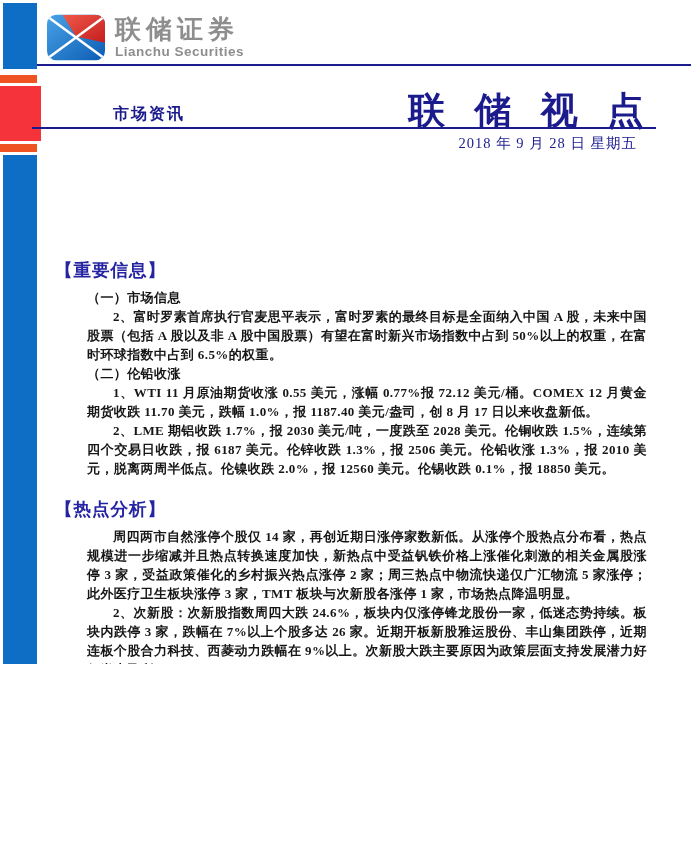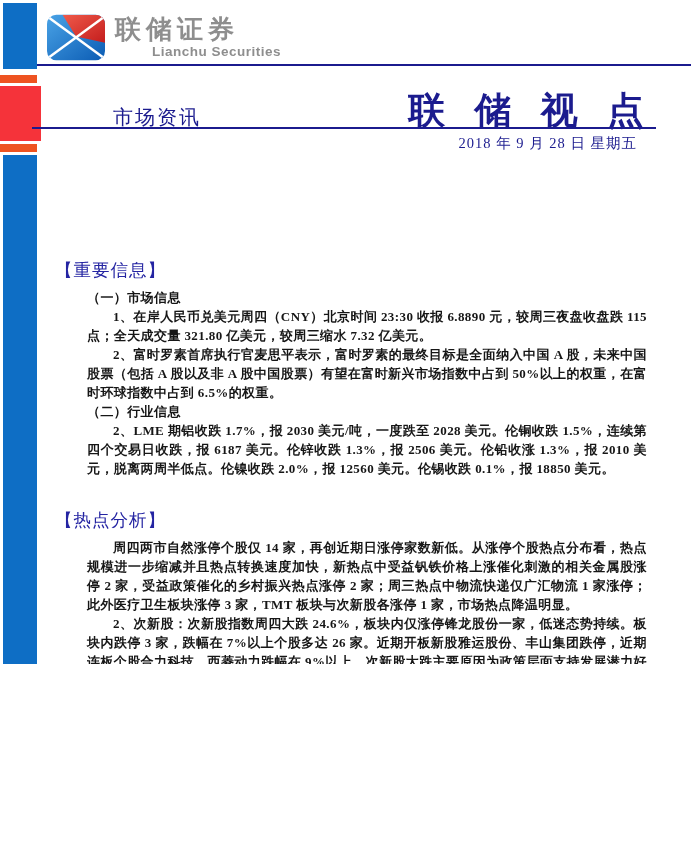--- a/index.html
+++ b/index.html
@@ -27,49 +27,49 @@
   .deco-orange-2{left:0;top:144px;width:37px;height:8px;background:var(--accent-orange);}
   .deco-blue-tall{left:3px;top:155px;width:34px;height:650px;background:var(--accent-blue);}
 
   
   .logo{position:absolute;left:47px;top:14px;display:flex;align-items:flex-start;}
   .logo-icon{width:58px;height:47px;display:block;}
   .logo-text{margin-left:10px;color:var(--logo-gray);}
   .logo-cn{font-size:26px;font-weight:bold;letter-spacing:5px;line-height:30px;
            font-family:"Liberation Sans","DejaVu Sans",sans-serif;}
   .logo-en{font-size:13.5px;font-weight:bold;letter-spacing:0.5px;line-height:16px;
-           font-family:"Liberation Sans","DejaVu Sans",sans-serif;margin-left:37px;}
+           font-family:"Liberation Sans","DejaVu Sans",sans-serif;}
 
   
   .rule-top{position:absolute;left:37px;top:64px;width:654px;height:2px;background:var(--navy);}
   .rule-mast{position:absolute;left:32px;top:127px;width:624px;height:2px;background:var(--navy);}
   .column-label{
     position:absolute;left:113px;top:104px;
-    color:var(--navy);font-weight:normal;font-size:20px;letter-spacing:2px;
+    color:var(--navy);font-weight:bold;font-size:16px;letter-spacing:2px;
   }
   .masthead{
     position:absolute;right:40px;top:86px;
     color:var(--navy);font-weight:bold;font-size:37px;
     letter-spacing:10px;white-space:nowrap;
   }
   .date-line{
     position:absolute;right:57px;top:134px;
     color:var(--navy);font-weight:normal;font-size:14.5px;letter-spacing:1px;
   }
 
   
   .content{
     position:absolute;left:55px;top:258px;width:592px;
     color:var(--body-text);
   }
   .sec-heading{
-    color:#2424a2;font-weight:normal;font-size:17.5px;
+    color:#2424a2;font-weight:bold;font-size:17.5px;
     letter-spacing:1px;margin:0 0 6px 0;line-height:24px;
   }
-  .sec-heading.gap{margin-top:30px;}
+  .sec-heading.gap{margin-top:19px;}
   .para{
     font-size:13px;line-height:19px;font-weight:bold;
     text-align:justify;letter-spacing:0.4px;margin-left:32px;
   }
   .para.indent{text-indent:2em;}
 
   
   .footer-rule{position:absolute;left:43px;top:795px;width:612px;height:2px;background:var(--navy);}
   .disclaimer{
     position:absolute;left:43px;top:801px;width:612px;
@@ -118,25 +118,25 @@
 
   <div class="rule-top"></div>
   <div class="column-label">市场资讯</div>
   <div class="masthead">联 储 视 点</div>
   <div class="rule-mast"></div>
   <div class="date-line">2018 年 9 月 28 日  星期五</div>
 
   <div class="content" id="sections-root">
       <div class="sec-heading">【重要信息】</div>
       <p class="para">（一）市场信息</p>
-      <p class="para indent">1、在岸人民币兑美元周四（CNY）北京时间 23:30 收报 6.8890 元，较周三夜盘收盘跌 115 点；全天成交量 321.80 亿美元，较周三缩水 7.32 亿美元。</p>
       <p class="para indent">2、富时罗素首席执行官麦思平表示，富时罗素的最终目标是全面纳入中国 A 股，未来中国股票（包括 A 股以及非 A 股中国股票）有望在富时新兴市场指数中占到 50%以上的权重，在富时环球指数中占到 6.5%的权重。</p>
-      <p class="para">（二）行业信息</p>
+      <p class="para">（二）伦铅收涨</p>
+      <p class="para indent">1、WTI 11 月原油期货收涨 0.55 美元，涨幅 0.77%报 72.12 美元/桶。COMEX 12 月黄金期货收跌 11.70 美元，跌幅 1.0%，报 1187.40 美元/盎司，创 8 月 17 日以来收盘新低。</p>
       <p class="para indent">2、LME 期铝收跌 1.7%，报 2030 美元/吨，一度跌至 2028 美元。伦铜收跌 1.5%，连续第四个交易日收跌，报 6187 美元。伦锌收跌 1.3%，报 2506 美元。伦铅收涨 1.3%，报 2010 美元，脱离两周半低点。伦镍收跌 2.0%，报 12560 美元。伦锡收跌 0.1%，报 18850 美元。</p>
       <div class="sec-heading gap">【热点分析】</div>
-      <p class="para indent">周四两市自然涨停个股仅 14 家，再创近期日涨停家数新低。从涨停个股热点分布看，热点规模进一步缩减并且热点转换速度加快，新热点中受益钒铁价格上涨催化刺激的相关金属股涨停 2 家，受益政策催化的乡村振兴热点涨停 2 家；周三热点中物流快递仅广汇物流 1 家涨停；此外医疗卫生板块涨停 3 家，TMT 板块与次新股各涨停 1 家，市场热点降温明显。</p>
+      <p class="para indent">周四两市自然涨停个股仅 14 家，再创近期日涨停家数新低。从涨停个股热点分布看，热点规模进一步缩减并且热点转换速度加快，新热点中受益钒铁价格上涨催化刺激的相关金属股涨停 3 家，受益政策催化的乡村振兴热点涨停 2 家；周三热点中物流快递仅广汇物流 5 家涨停；此外医疗卫生板块涨停 3 家，TMT 板块与次新股各涨停 1 家，市场热点降温明显。</p>
       <p class="para indent">2、次新股：次新股指数周四大跌 24.6%，板块内仅涨停锋龙股份一家，低迷态势持续。板块内跌停 3 家，跌幅在 7%以上个股多达 26 家。近期开板新股雅运股份、丰山集团跌停，近期连板个股合力科技、西菱动力跌幅在 9%以上。次新股大跌主要原因为政策层面支持发展潜力好但尚未盈利</p>
     </div>
 
   <div class="footer-rule"></div>
   <div class="disclaimer">请务必阅读产品末页免责条款</div>
 
 </div>
 
 </body></html>

